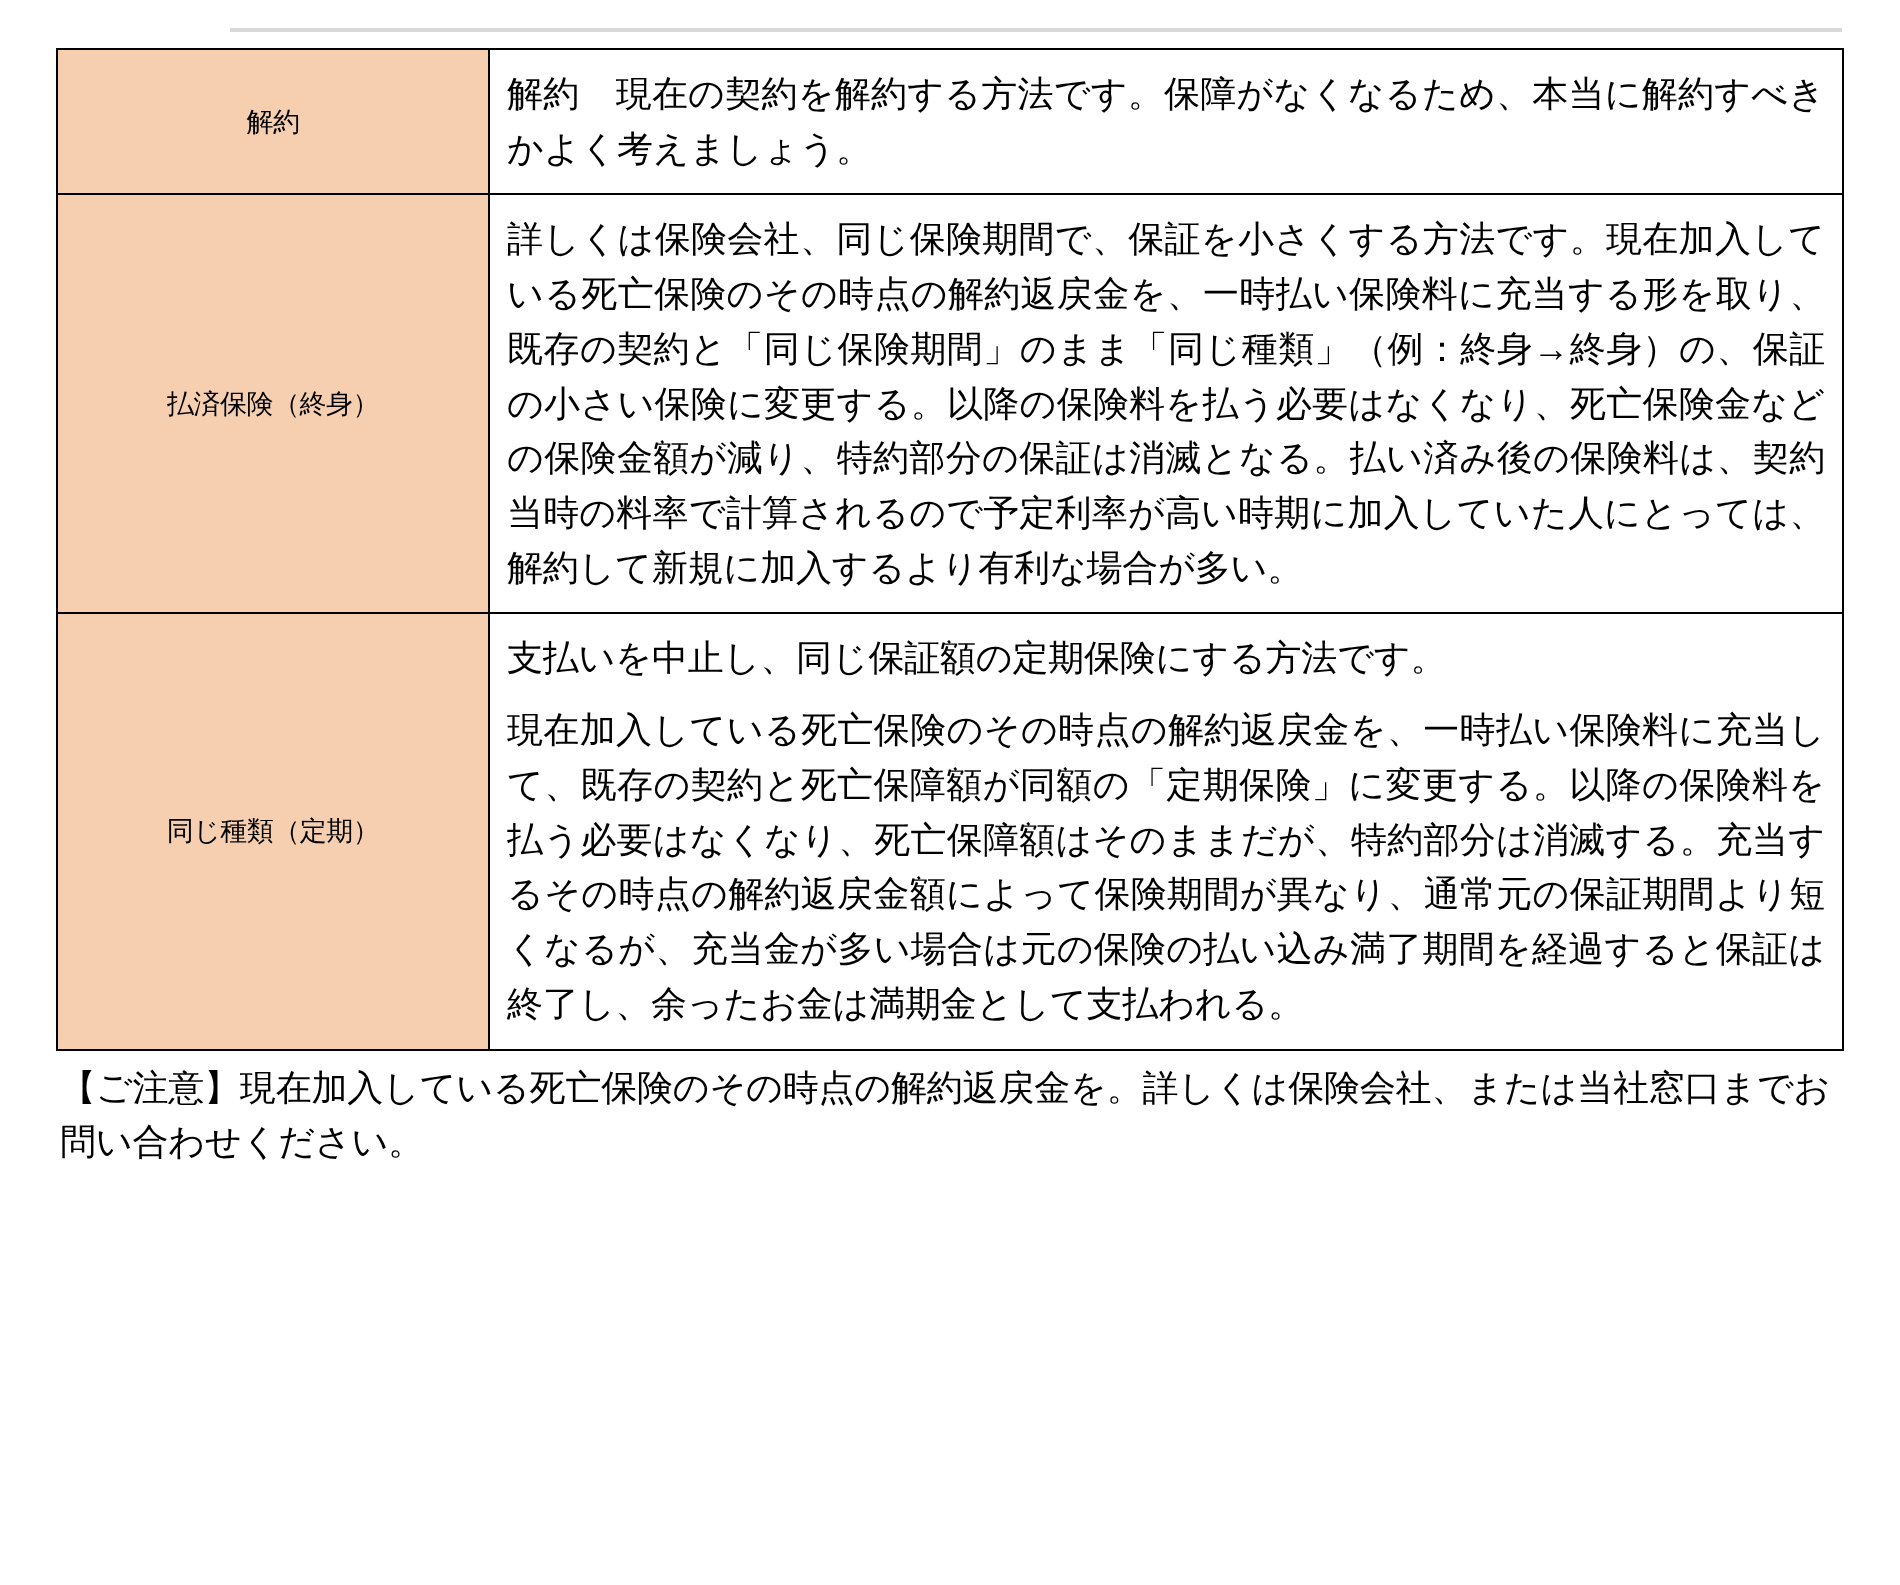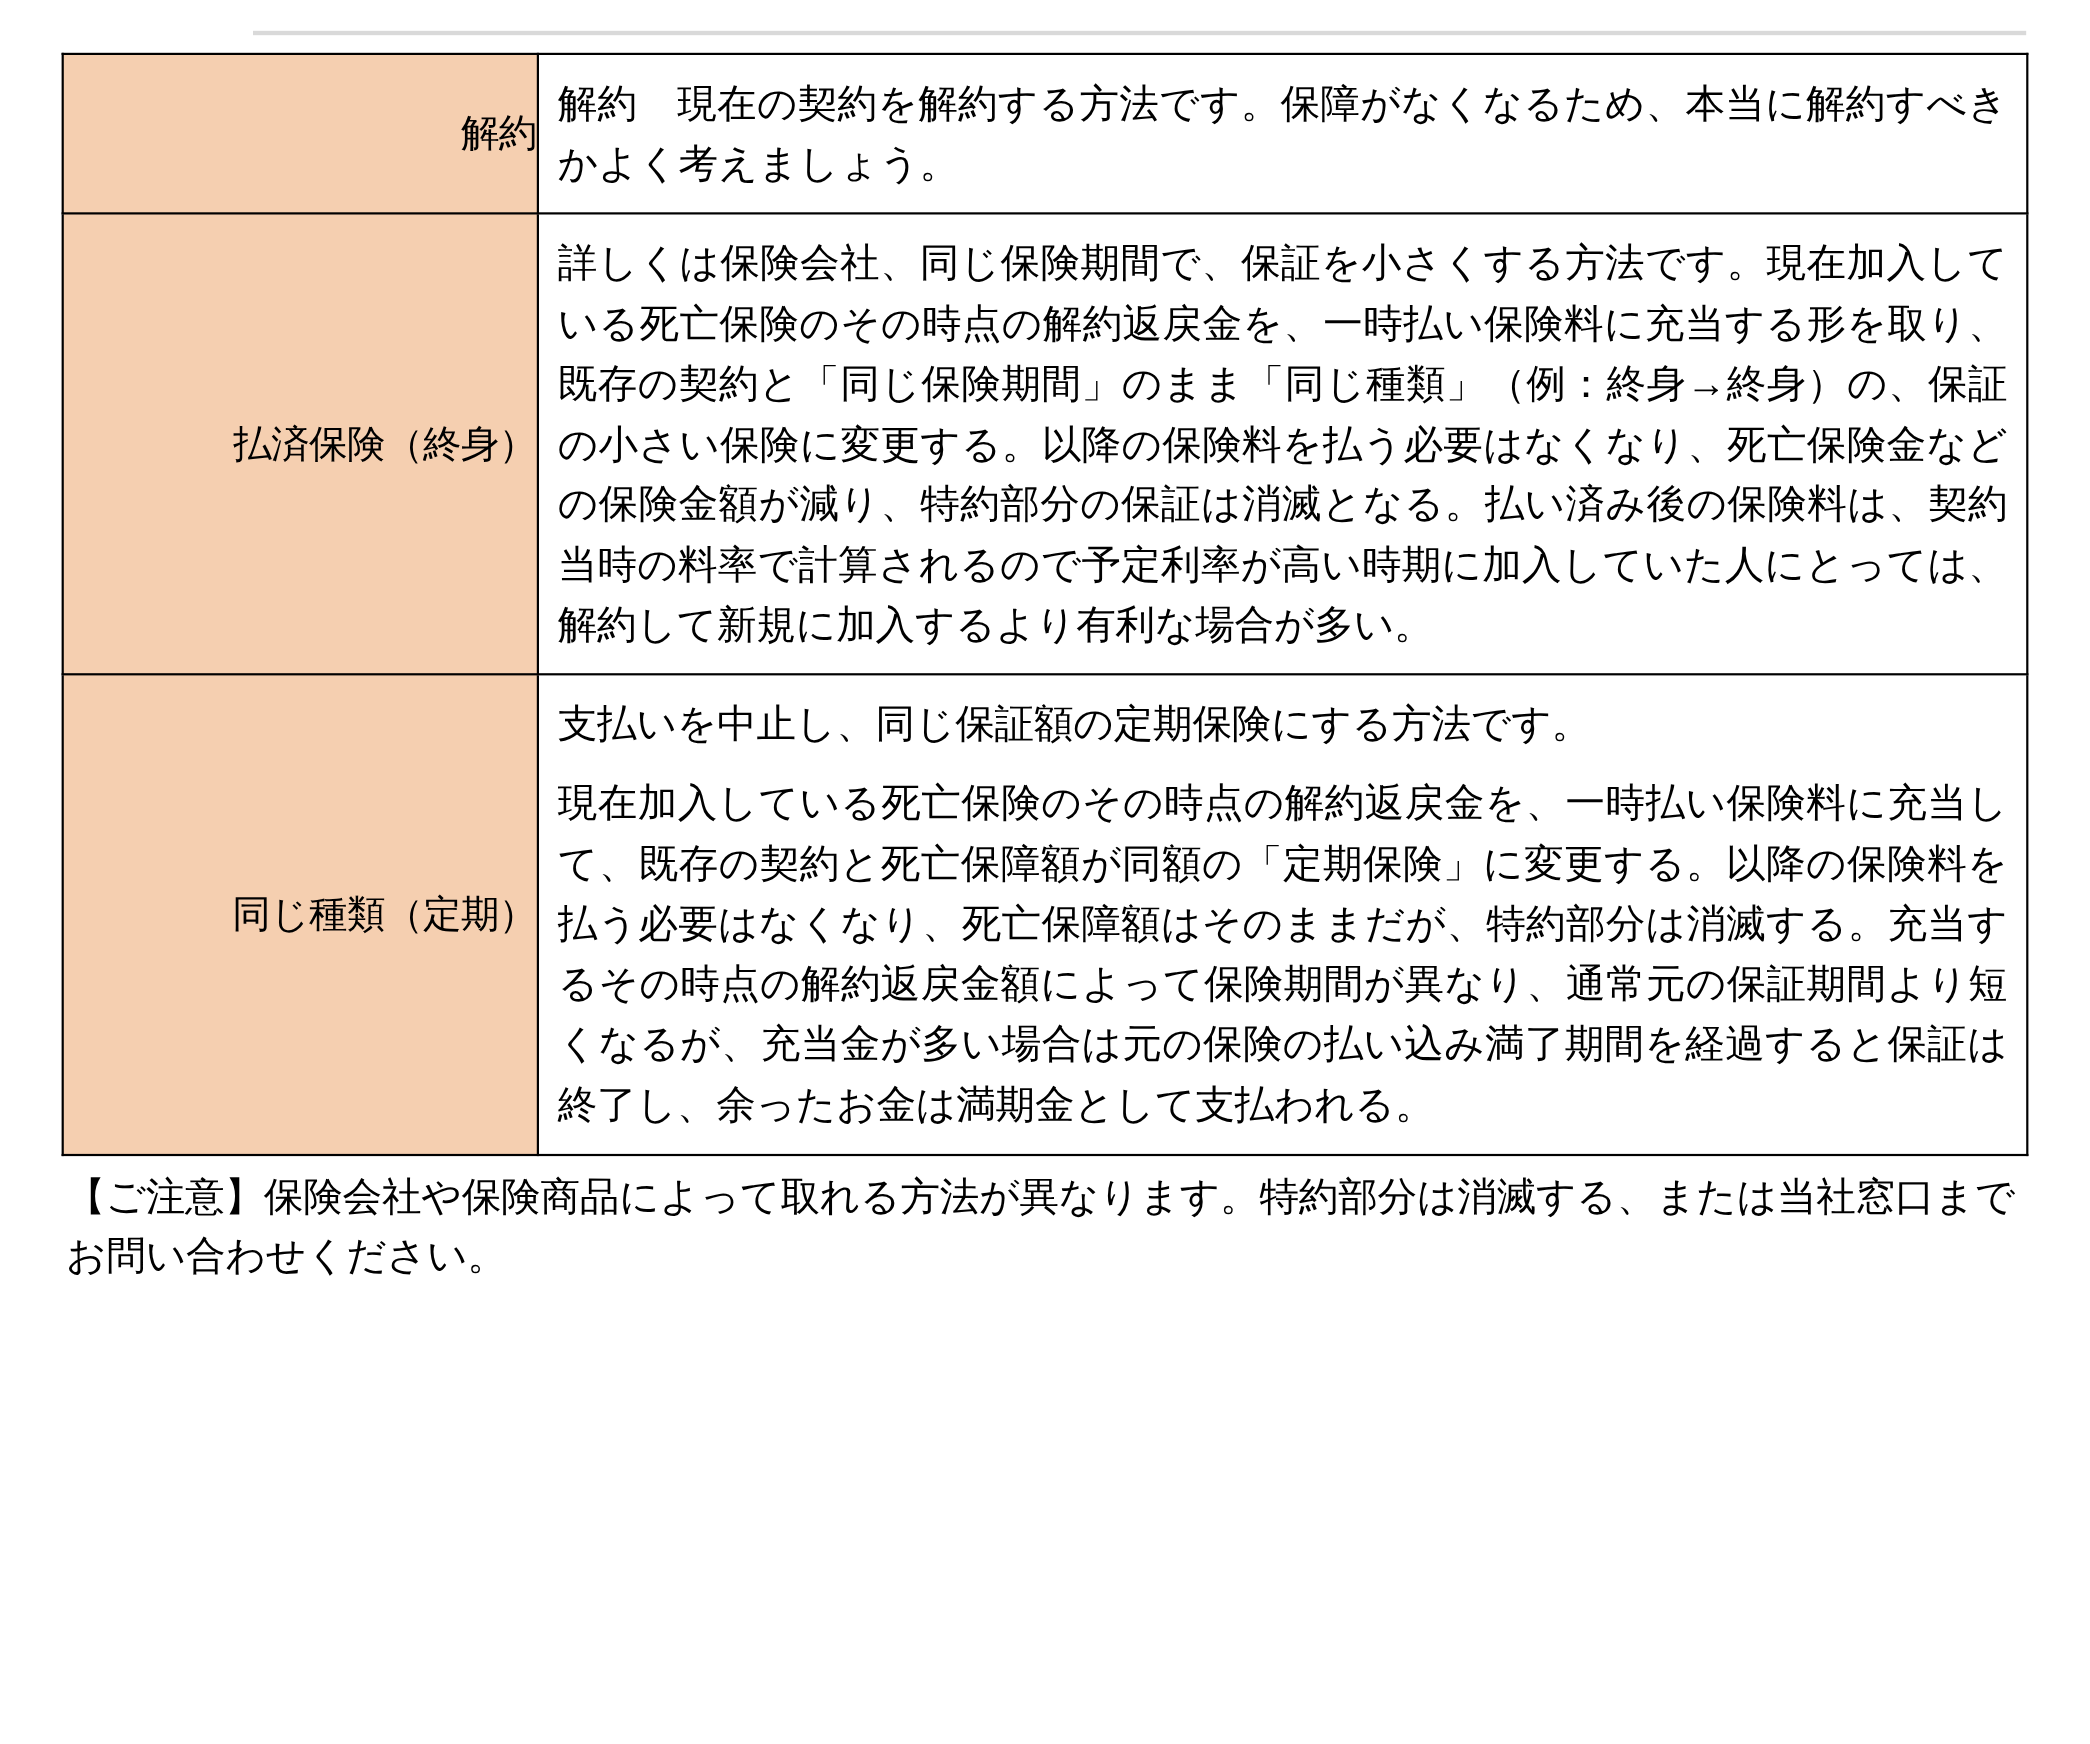--- a/index.html
+++ b/index.html
@@ -36,22 +36,22 @@
     margin-top: 18px;
   }
   table.main td {
     border: 2px solid #000000;
     vertical-align: middle;
     padding: 0;
   }
   td.label {
     width: 430px;
     background: #f5cfb0;
-    text-align: right;
-    font-size: 35px;
+    text-align: center;
+    font-size: 27px;
     letter-spacing: -0.5px;
   }
   td.desc {
     background: #ffffff;
     padding: 12px 18px 16px 14px;
     font-size: 36px;
     line-height: 1.52;
     letter-spacing: -0.2px;
     text-align: justify;
     text-justify: inter-character;
@@ -91,15 +91,15 @@
       <tr>
         <td class="label">同じ種類（定期）</td>
         <td class="desc">
           <p>支払いを中止し、同じ保証額の定期保険にする方法です。</p>
           <p>現在加入している死亡保険のその時点の解約返戻金を、一時払い保険料に充当して、既存の契約と死亡保障額が同額の「定期保険」に変更する。以降の保険料を払う必要はなくなり、死亡保障額はそのままだが、特約部分は消滅する。充当するその時点の解約返戻金額によって保険期間が異なり、通常元の保証期間より短くなるが、充当金が多い場合は元の保険の払い込み満了期間を経過すると保証は終了し、余ったお金は満期金として支払われる。</p>
         </td>
       </tr>
     </tbody>
   </table>
 
-  <div class="note">【ご注意】保険会社や保険商品によって取れる方法が異なります。特約部分は消滅する、または当社窓口までお問い合わせください。</div>
+  <div class="note">【ご注意】現在加入している死亡保険のその時点の解約返戻金を。詳しくは保険会社、または当社窓口までお問い合わせください。</div>
 
 </div>
 
 </body></html>

